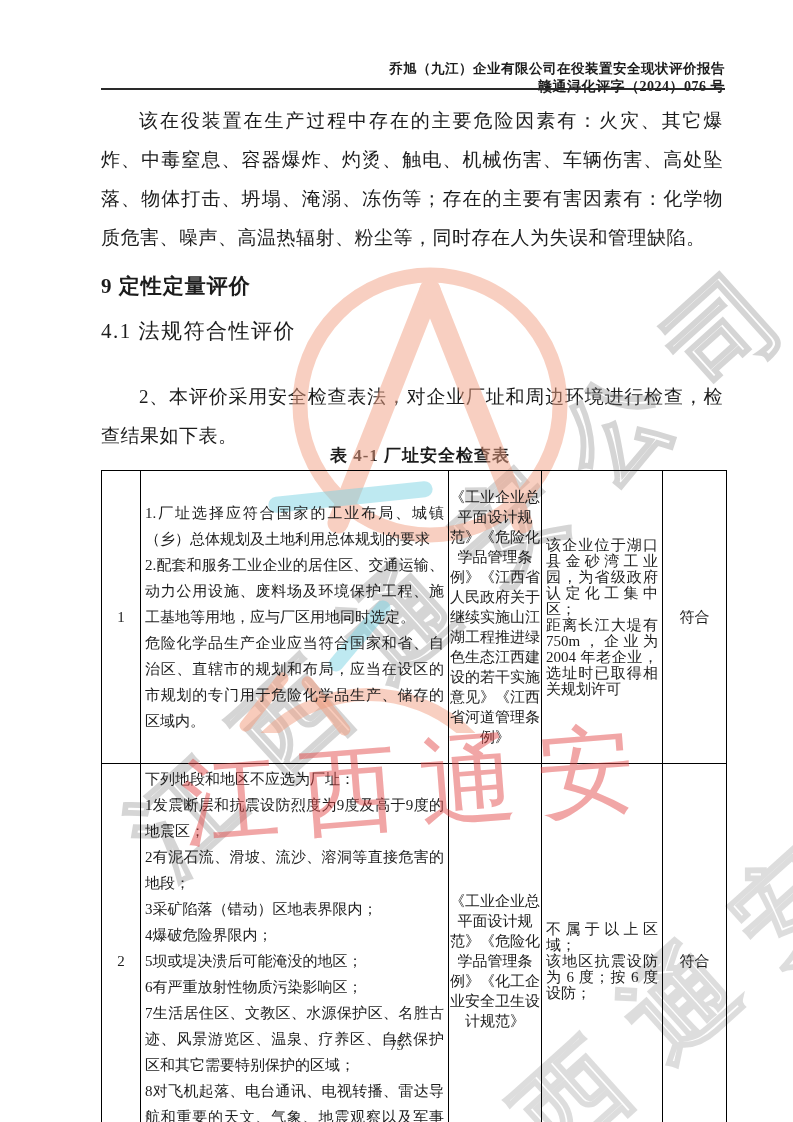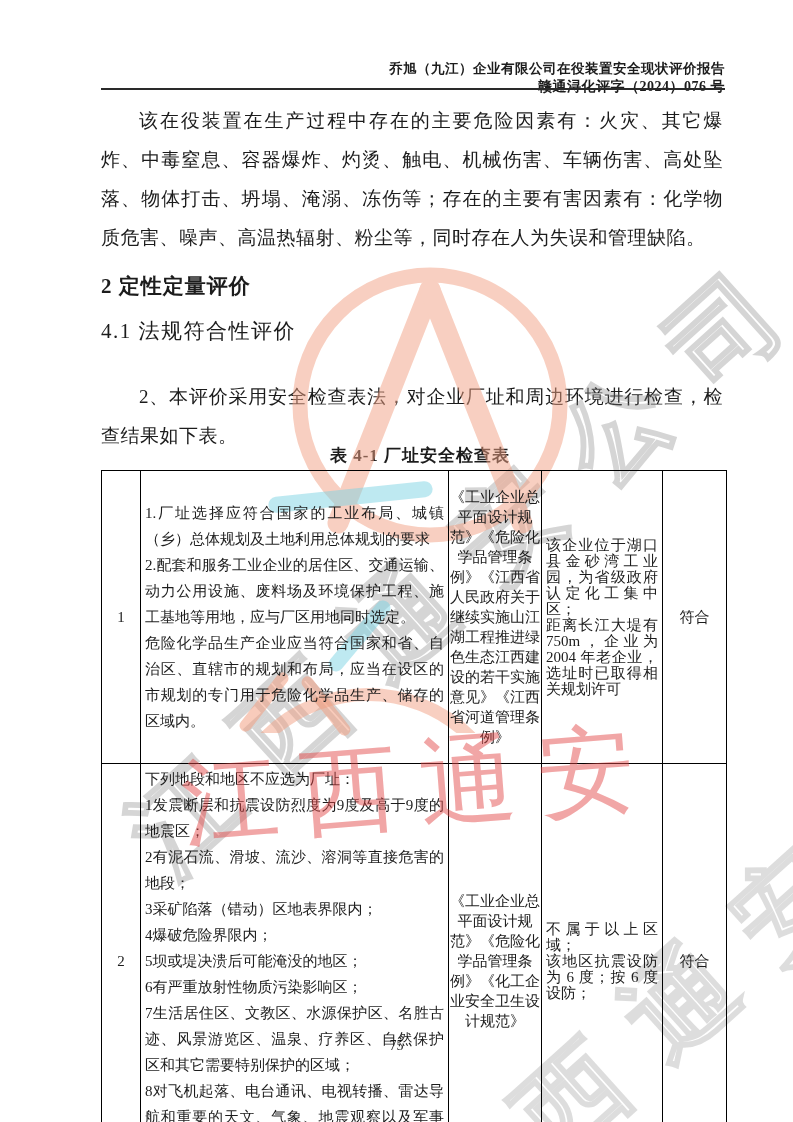--- a/index.html
+++ b/index.html
@@ -78,21 +78,21 @@
   <div class="wm wm-cyan" style="left:268px;top:489px;width:165px;height:16px;transform:rotate(-6deg);"></div>
   <div class="wm wm-cyan" style="left:352px;top:592px;width:15px;height:88px;transform:rotate(40deg);"></div>
 
   <div class="hdr">
     <span class="l">乔旭（九江）企业有限公司在役装置安全现状评价报告</span>
     <span class="r">赣通浔化评字（2024）076 号</span>
   </div>
   <div class="hdr-rule"></div>
 
   <div class="intro" style="z-index:2;position:absolute;">该在役装置在生产过程中存在的主要危险因素有：火灾、其它爆炸、中毒窒息、容器爆炸、灼烫、触电、机械伤害、车辆伤害、高处坠落、物体打击、坍塌、淹溺、冻伤等；存在的主要有害因素有：化学物质危害、噪声、高温热辐射、粉尘等，同时存在人为失误和管理缺陷。</div>
-  <div class="h1">2 定性定量评价</div>
+  <div class="h1">9 定性定量评价</div>
   <div class="h2">4.1 法规符合性评价</div>
   <div class="lead">2、本评价采用安全检查表法，对企业厂址和周边环境进行检查，检查结果如下表。</div>
   <div class="tbl-title">表 4-1 厂址安全检查表</div>
 
   <table class="chk">
     <colgroup>
       <col class="col-no">
         <col class="col-item">
         <col class="col-basis">
         <col class="col-actual">

